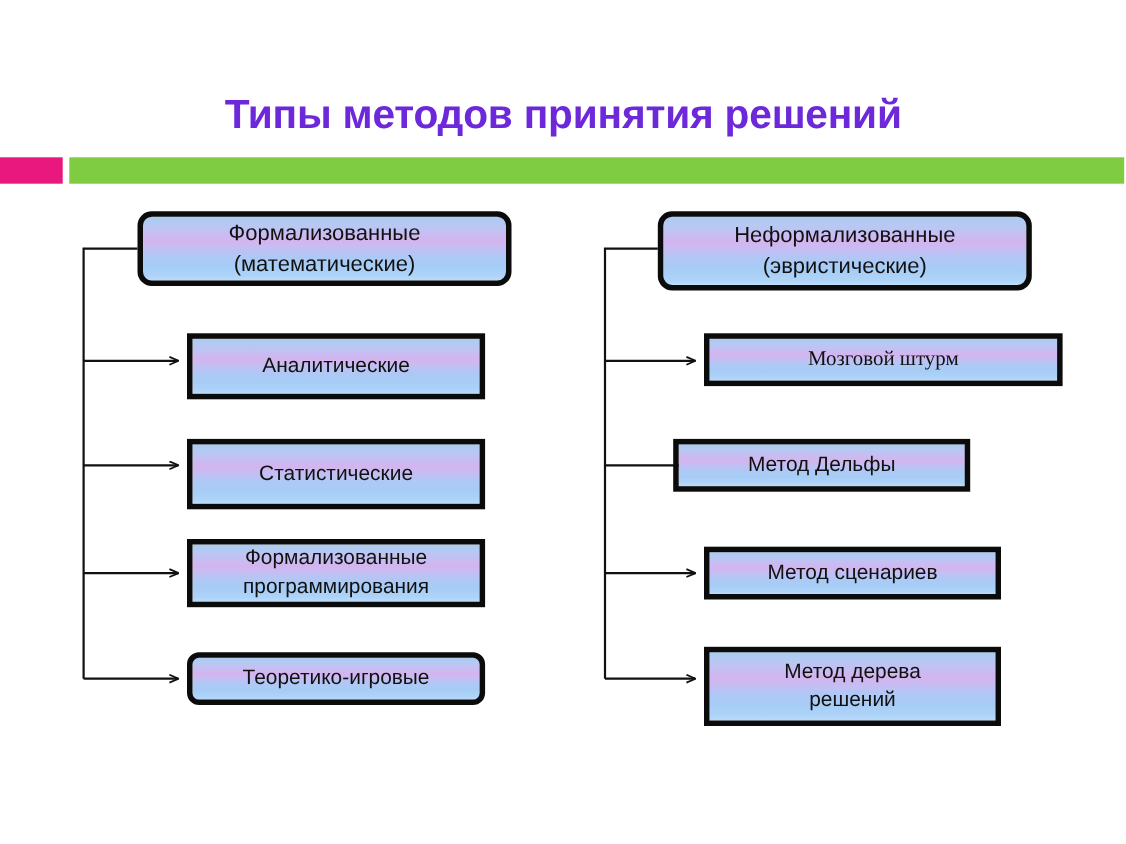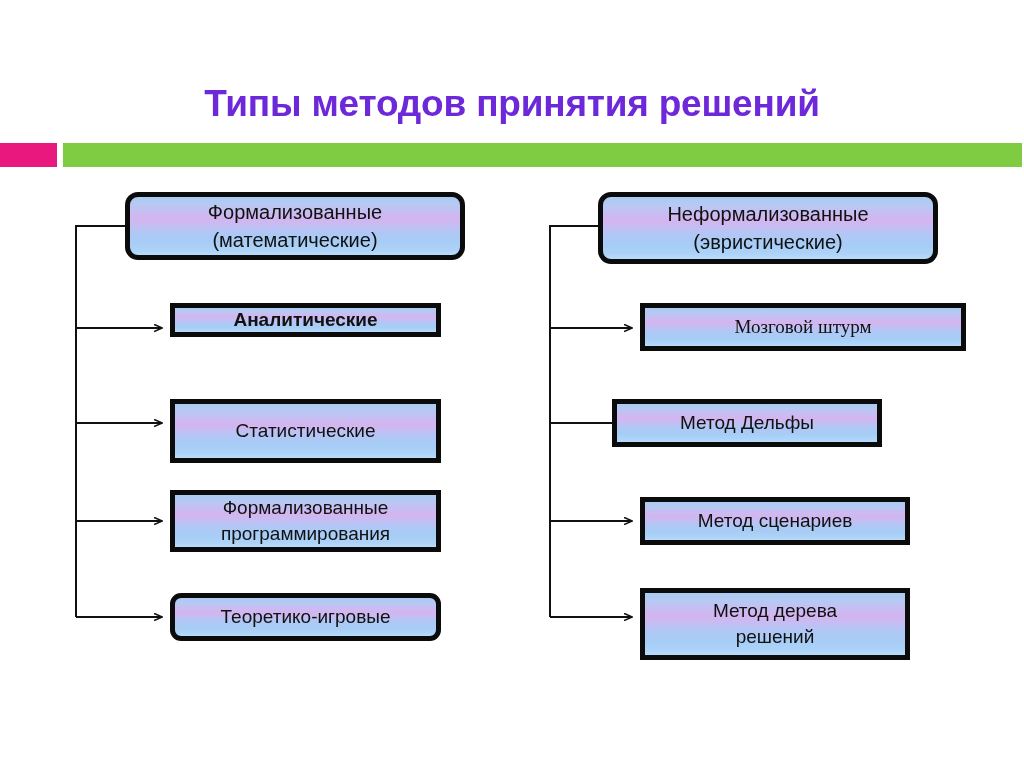--- a/index.html
+++ b/index.html
@@ -143,21 +143,21 @@
         <line x1="550" y1="521" x2="632" y2="521" marker-end="url(#arrowhead)"></line>
         <line x1="550" y1="617" x2="632" y2="617" marker-end="url(#arrowhead)"></line>
       </g>
     </svg>
 
     <div class="node root" style="left:125px; top:192px; width:340px; height:68px;">
       <span class="node-label">Формализованные
 (математические)</span>
     </div>
 
-    <div class="node" style="left:170px; top:303px; width:271px; height:34px;font-weight:bold;">
+    <div class="node" style="left:170px; top:303px; width:271px; height:60px;">
       <span class="node-label">Аналитические</span>
     </div>
 
     <div class="node" style="left:170px; top:399px; width:271px; height:64px;">
       <span class="node-label">Статистические</span>
     </div>
 
     <div class="node" style="left:170px; top:490px; width:271px; height:62px;">
       <span class="node-label">Формализованные
 программирования</span>

